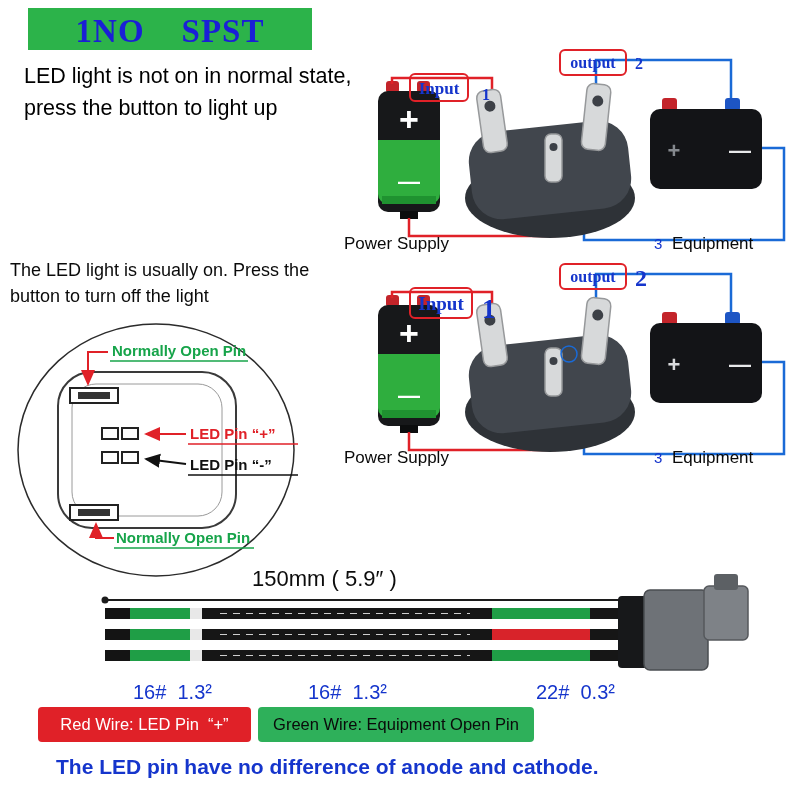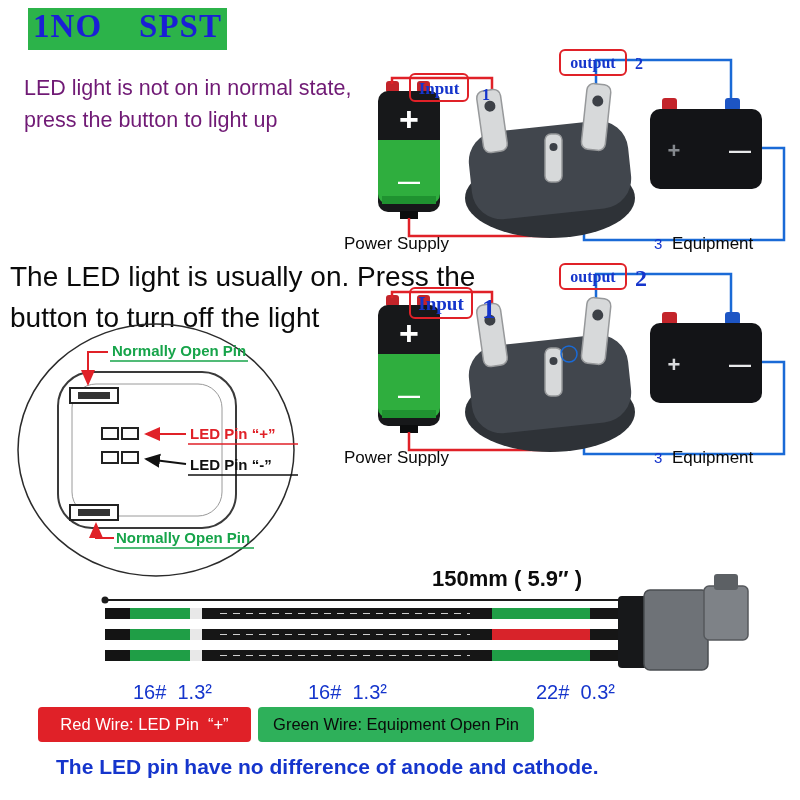--- a/index.html
+++ b/index.html
@@ -5,34 +5,34 @@
   * { margin:0; padding:0; box-sizing:border-box; }
   html,body { width:800px; height:800px; }
   body {
     position:relative; background:#ffffff; overflow:hidden;
     font-family:"Liberation Sans", sans-serif;
     --blue:#1535cc; --red:#e02128; --green_text:#17a44a;
     --badge_green:#2cb34a; --legend_green:#2eb05a; --wire_blue:#1a6ad6;
   }
   .abs { position:absolute; }
   .badge {
-    left:28px; top:8px; width:199px; height:42px;
+    left:28px; top:8px; width:284px; height:42px;
     background:var(--badge_green);
-    display:flex; align-items:flex-start; justify-content:center;
+    display:flex; align-items:flex-end; justify-content:center;
   }
   .badge span {
     font-family:"Liberation Serif", serif; font-weight:bold;
     font-size:33px; color:#1a1fd6; white-space:pre; letter-spacing:1px;
   }
-  .intro { left:24px; top:72px; font-size:21.5px; color:#701a75; line-height:1.5; }
-  .sec2  { left:10px; top:257px; font-size:28px; color:#0a0a0a; line-height:1.45; }
+  .intro { left:24px; top:60px; font-size:21.5px; color:#000000; line-height:1.5; }
+  .sec2  { left:10px; top:257px; font-size:18px; color:#0a0a0a; line-height:1.45; }
   .serif { font-family:"Liberation Serif", serif; font-weight:bold; }
   svg text { font-family:"Liberation Sans", sans-serif; }
-  .dim-title { left:252px; top:566px; width:330px; text-align:right;
-    font-weight:bold; font-size:22px; color:#0c0c0c; white-space:pre; }
+  .dim-title { left:252px; top:566px; width:330px; text-align:left;
+    font-weight:normal; font-size:22px; color:#0c0c0c; white-space:pre; }
   .gauge { position:absolute; top:681px; font-weight:normal; font-size:20px;
     color:var(--blue); white-space:pre; }
   .legend-row { left:38px; top:707px; display:flex; gap:7px; }
   .legend-box { height:35px; border-radius:4px; display:flex; align-items:center;
     justify-content:center; font-weight:normal; font-size:16.5px; white-space:pre; }
   .legend-red   { width:213px; background:var(--red); color:#ffffff; }
   .legend-black { width:216px; background:#050505; color:#ffffff; }
   .legend-green { width:276px; background:var(--legend_green); color:#0a0a0a; }
   .footer-note { left:56px; top:755px; font-weight:bold; font-size:21px; color:var(--blue); }
 </style>

